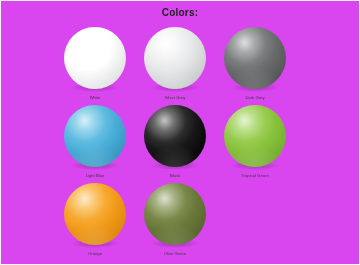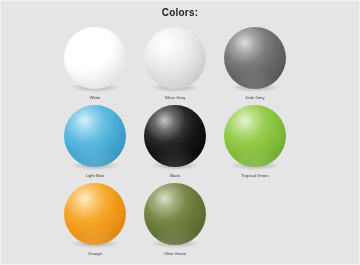--- a/index.html
+++ b/index.html
@@ -115,21 +115,21 @@
     font-size: 4.2px;
     line-height: 6px;
     color: #3a3a3a;
     text-align: center;
     white-space: nowrap;
   }
 </style>
 </head>
 <body>
 
-<div class="slide" style="background: #e5e5e5;">
+<div class="slide" style="background: #d946ef;">
 
   <div class="slide-title" style="color: rgb(34, 34, 34);">Colors:</div>
 
   <div class="swatch-grid">
 
     <div class="swatch">
       <div class="sphere-wrap">
         <div class="sphere" style="background: radial-gradient(circle at 36% 28%, rgb(255, 255, 255) 0%, rgb(255, 255, 255) 42%, rgb(216, 218, 219) 88%, rgb(216, 218, 219) 100%);"></div>
         <div class="gloss"></div>
       </div>

